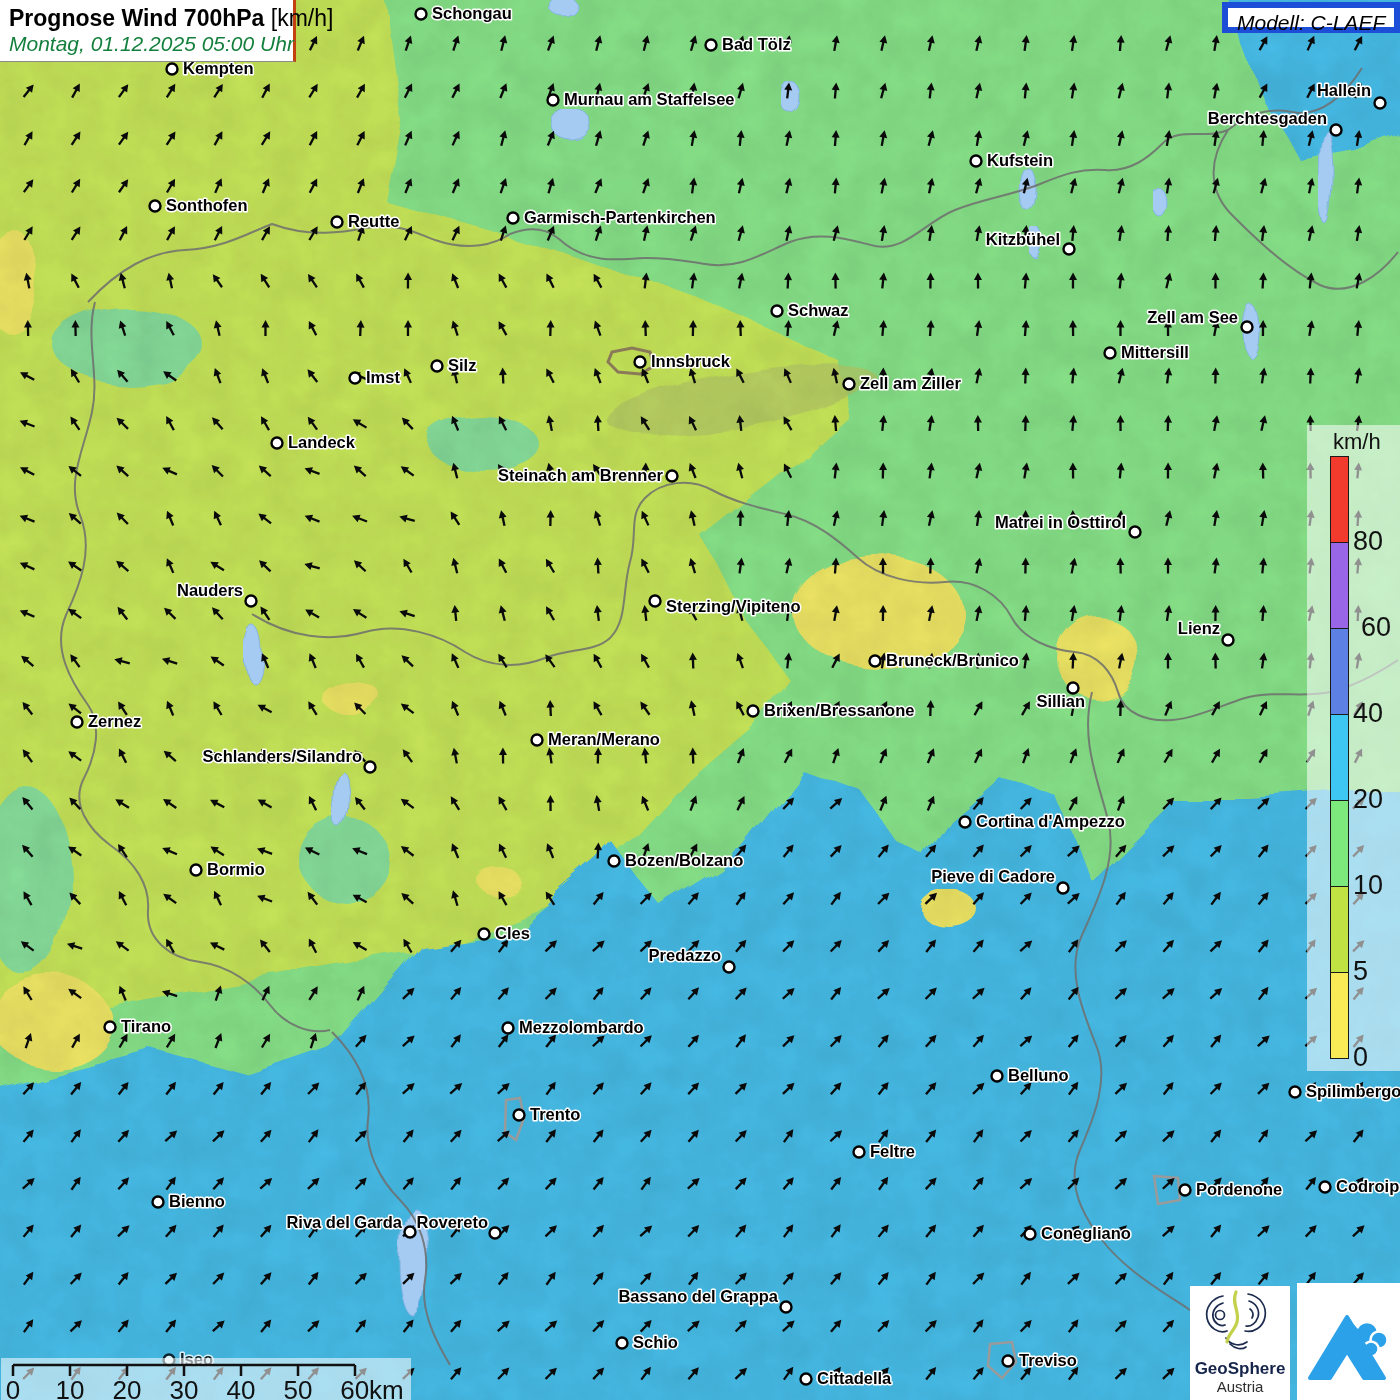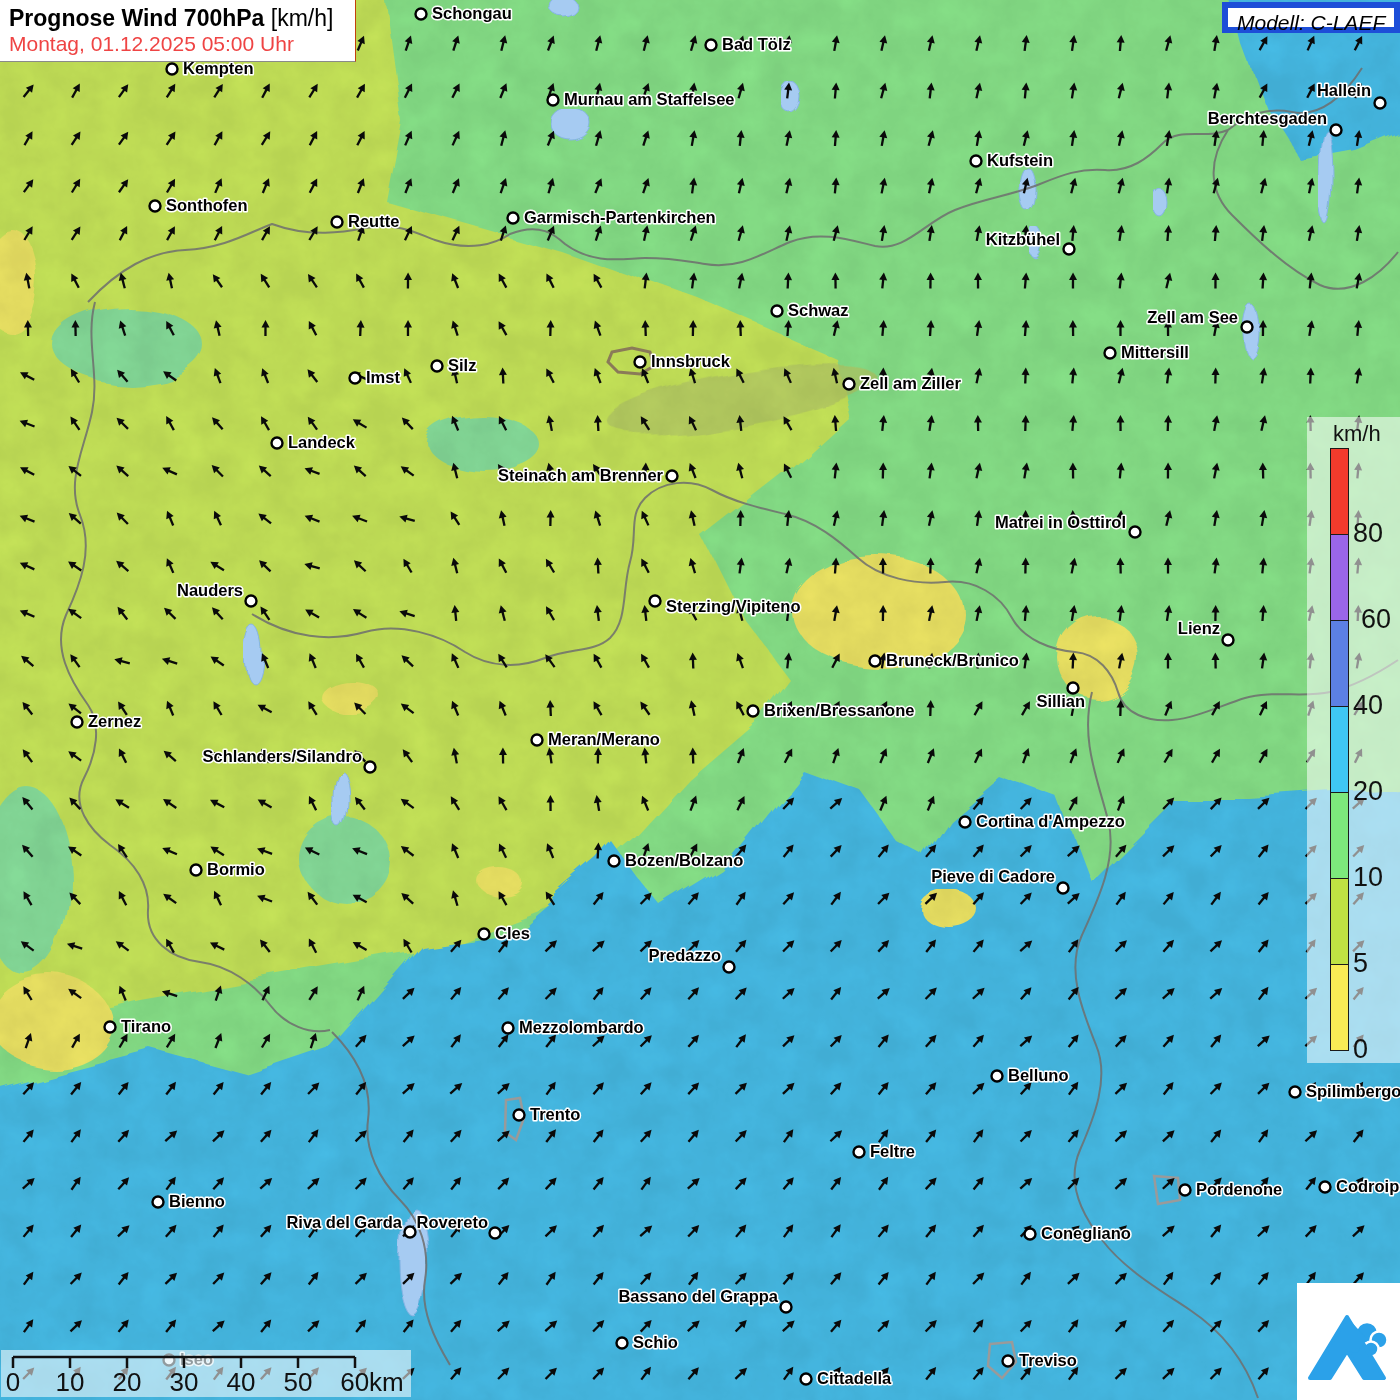--- a/index.html
+++ b/index.html
@@ -1,26 +1,26 @@
 <!DOCTYPE html>
 <html><head>
 <meta charset="utf-8">
 <style>
   html,body{margin:0;padding:0;background:#222;}
   #stage{position:relative;width:1400px;height:1400px;overflow:hidden;
          font-family:"Liberation Sans",sans-serif;background:#8ce98d;}
   #mapsvg{position:absolute;left:0;top:0;}
-  .panel{position:absolute;background:rgba(255,255,255,0.55);}
+  .panel{position:absolute;background:rgba(255,255,255,0.55);margin-top:8px;}
   
-  #titlebox{position:absolute;left:0;top:0;width:356px;height:62px;background:#fff;
-            border-right:1px solid #c2410c;border-bottom:1px solid #8a8a8a;
+  #titlebox{position:absolute;left:0;top:0;width:296px;height:62px;background:#fff;
+            border-right:3px solid #c2410c;border-bottom:1px solid #8a8a8a;
             padding:5px 9px;box-sizing:border-box;z-index:30;}
   #titlebox .l1{font-size:23px;line-height:26px;color:#000;white-space:nowrap;}
   #titlebox .l1 b{font-weight:bold;}
-  #titlebox .l2{font-size:21px;line-height:25px;color:#ef4444;white-space:nowrap;}
+  #titlebox .l2{font-size:21px;line-height:25px;font-style:italic;color:#15803d;white-space:nowrap;}
   
   #modelbox{position:absolute;left:1222px;top:2px;width:178px;height:31px;background:#fff;
             border:6px solid #1d4ed8;box-sizing:border-box;z-index:30;
             font-size:21px;font-style:italic;color:#000;padding:3px 0 0 9px;white-space:nowrap;}
   
   #legend{left:1307px;top:417px;width:93px;height:646px;z-index:20;}
   #legend .unit{position:absolute;left:26px;top:4px;font-size:22px;color:#111;}
   #legend .seg{position:absolute;left:23px;width:19px;height:87px;border:1px solid #1a1a1a;box-sizing:border-box;}
   #legend .num{position:absolute;left:46px;width:46px;font-size:27px;color:#111;line-height:26px;}
   
@@ -3710,20 +3710,37 @@
         <text x="12" y="41" text-anchor="middle" font-size="26" font-family="&quot;Liberation Sans&quot;,sans-serif" fill="#111">0</text>
         <text x="69" y="41" text-anchor="middle" font-size="26" font-family="&quot;Liberation Sans&quot;,sans-serif" fill="#111">10</text>
         <text x="126" y="41" text-anchor="middle" font-size="26" font-family="&quot;Liberation Sans&quot;,sans-serif" fill="#111">20</text>
         <text x="183" y="41" text-anchor="middle" font-size="26" font-family="&quot;Liberation Sans&quot;,sans-serif" fill="#111">30</text>
         <text x="240" y="41" text-anchor="middle" font-size="26" font-family="&quot;Liberation Sans&quot;,sans-serif" fill="#111">40</text>
         <text x="297" y="41" text-anchor="middle" font-size="26" font-family="&quot;Liberation Sans&quot;,sans-serif" fill="#111">50</text>
         <text x="371" y="41" text-anchor="middle" font-size="26" font-family="&quot;Liberation Sans&quot;,sans-serif" fill="#111">60km</text>
       </svg>
   </div>
 
+  <div id="gsbox">
+    <svg width="100" height="72" viewBox="0 0 100 72">
+      <g fill="none" stroke="#1c2b4e" stroke-width="1.7" stroke-linecap="round">
+        <path d="M33,10 C22,12 15,22 17,32 C19,42 29,48 37,45"></path>
+        <path d="M33,17 C26,19 22,25 23,31 C24,37 30,41 35,39"></path>
+        <circle cx="30" cy="29" r="4.5"></circle>
+        <path d="M58,8 C70,10 77,20 75,31 C73,41 64,47 55,45"></path>
+        <path d="M59,15 C66,17 70,24 68,31 C66,37 61,41 56,40"></path>
+        <path d="M60,23 C63,25 64,29 62,32"></path>
+        <path d="M36,52 C40,59 50,61 57,56"></path>
+        <path d="M40,58 C45,63 52,64 56,61"></path>
+      </g>
+      <path d="M46,6 C41,18 50,25 47,36 C45,44 38,48 37,56" fill="none" stroke="#c3d14b" stroke-width="3.2" stroke-linecap="round"></path>
+    </svg>
+    <div class="n1">GeoSphere</div>
+    <div class="n2">Austria</div>
+  </div>
 
   <div id="iconbox">
     <svg width="103" height="117" viewBox="0 0 103 117">
       <g fill="#2ba1e9">
         <circle cx="70" cy="50" r="11" stroke="#fff" stroke-width="2.5"></circle>
         <circle cx="82" cy="57" r="8.5" stroke="#fff" stroke-width="2.5"></circle>
         <circle cx="74" cy="66" r="7.5" stroke="#fff" stroke-width="2.5"></circle>
         <path d="M13,95 L50,34 L87,95 L67,95 L50,68 L33,95 Z" stroke="#2ba1e9" stroke-width="4" stroke-linejoin="round"></path>
         <path d="M50,34 L70,56 L60,70 L50,68 Z"></path>
       </g>

